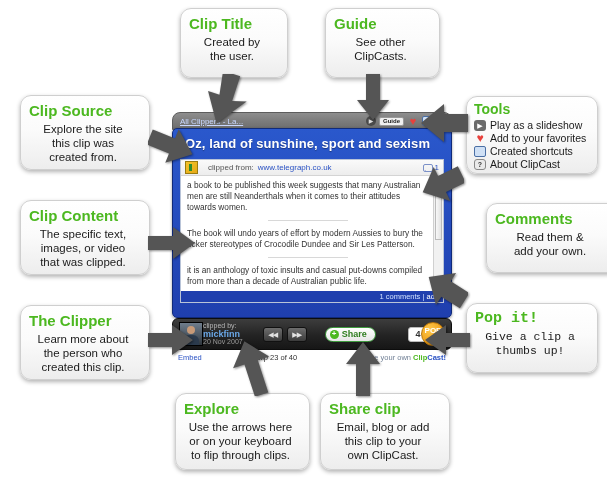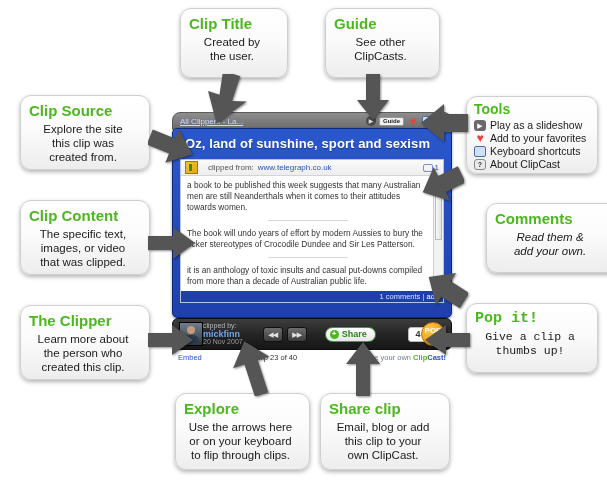--- a/index.html
+++ b/index.html
@@ -262,32 +262,32 @@
     <div class="tool-item">
       <span class="tool-ic play">▶</span>
       <span>Play as a slideshow</span>
     </div>
     <div class="tool-item">
       <span class="tool-ic heart">♥</span>
       <span>Add to your favorites</span>
     </div>
     <div class="tool-item">
       <span class="tool-ic kbd"></span>
-      <span>Keyboard shortcuts</span>
+      <span>Created shortcuts</span>
     </div>
     <div class="tool-item">
       <span class="tool-ic help">?</span>
       <span>About ClipCast</span>
     </div>
   </div>
 </div>
 
 <div class="callout left" style="left:486px;top:203px;width:132px;height:70px;">
   <div class="c-title">Comments</div>
-  <div class="c-body" style="white-space:pre-line;font-style:italic;">Read them &amp;
+  <div class="c-body" style="white-space:pre-line;">Read them &amp;
 add your own.</div>
 </div>
 
 <div class="callout left" style="left:466px;top:303px;width:132px;height:70px;font-family:Liberation Mono, monospace;">
   <div class="c-title">Pop it!</div>
   <div class="c-body" style="white-space:pre-line;">Give a clip a
 thumbs up!</div>
 </div>
 
 <div class="callout ctr" style="left:175px;top:393px;width:135px;height:77px;">

